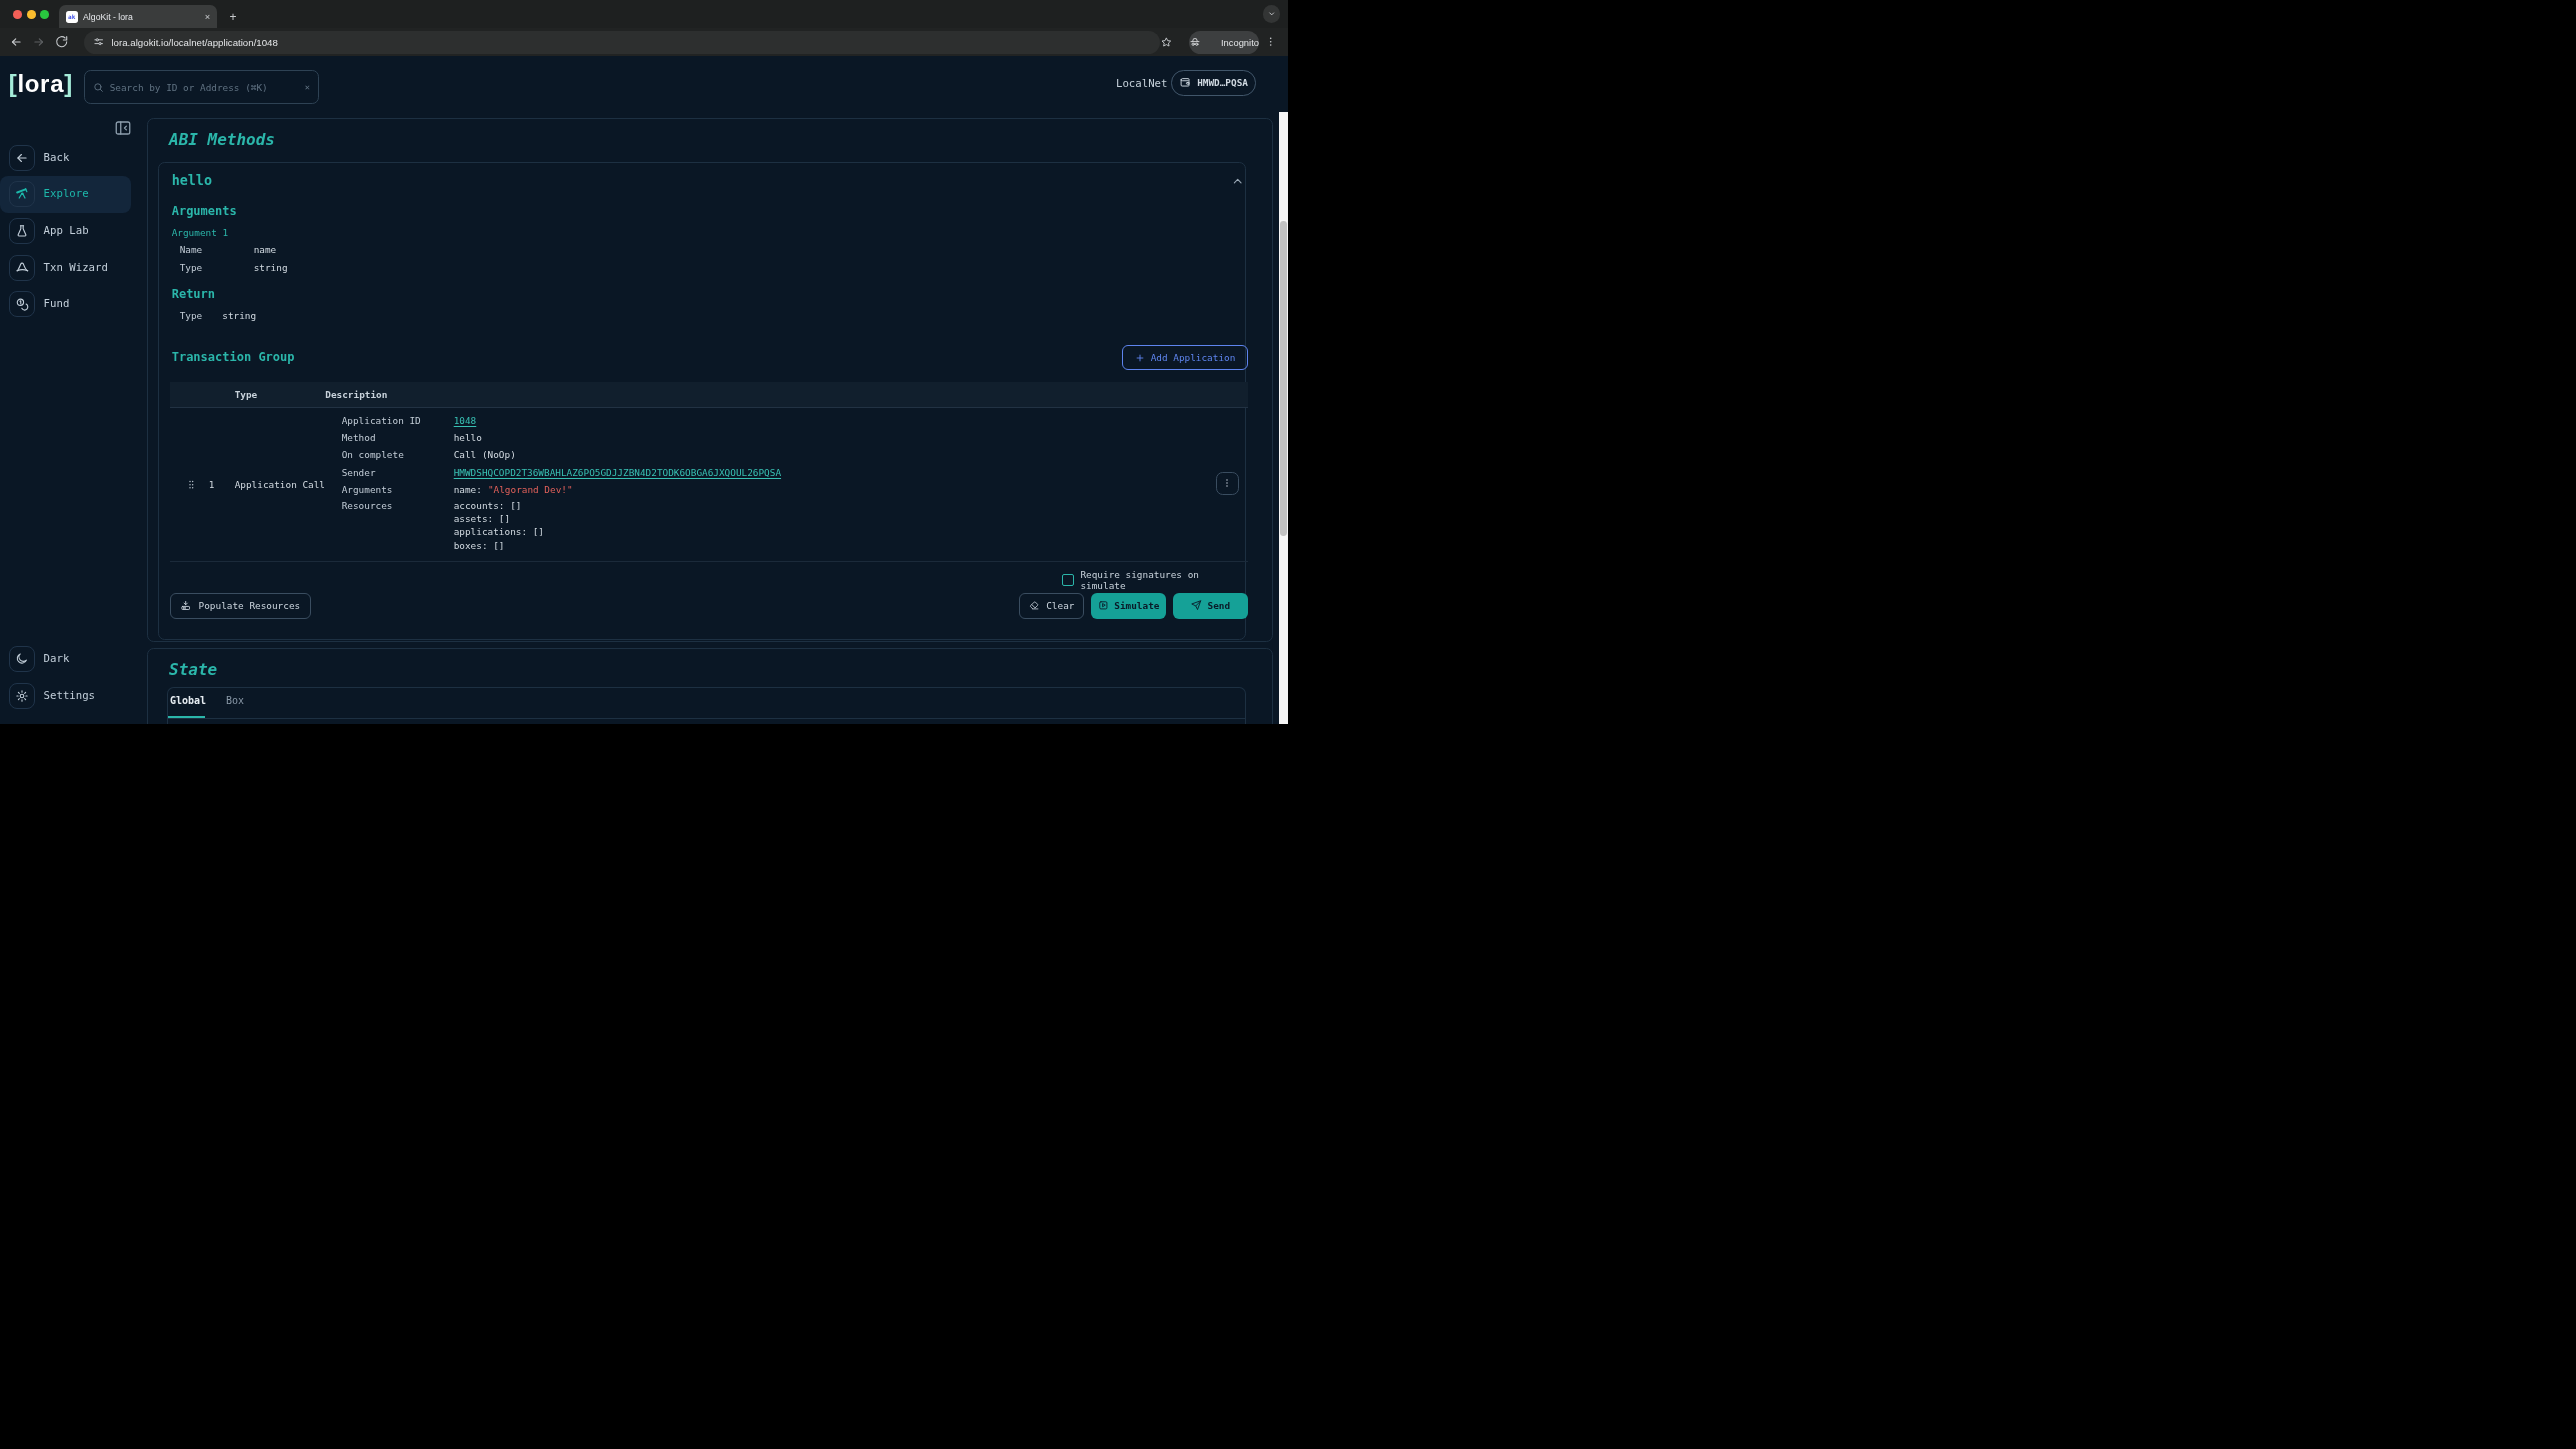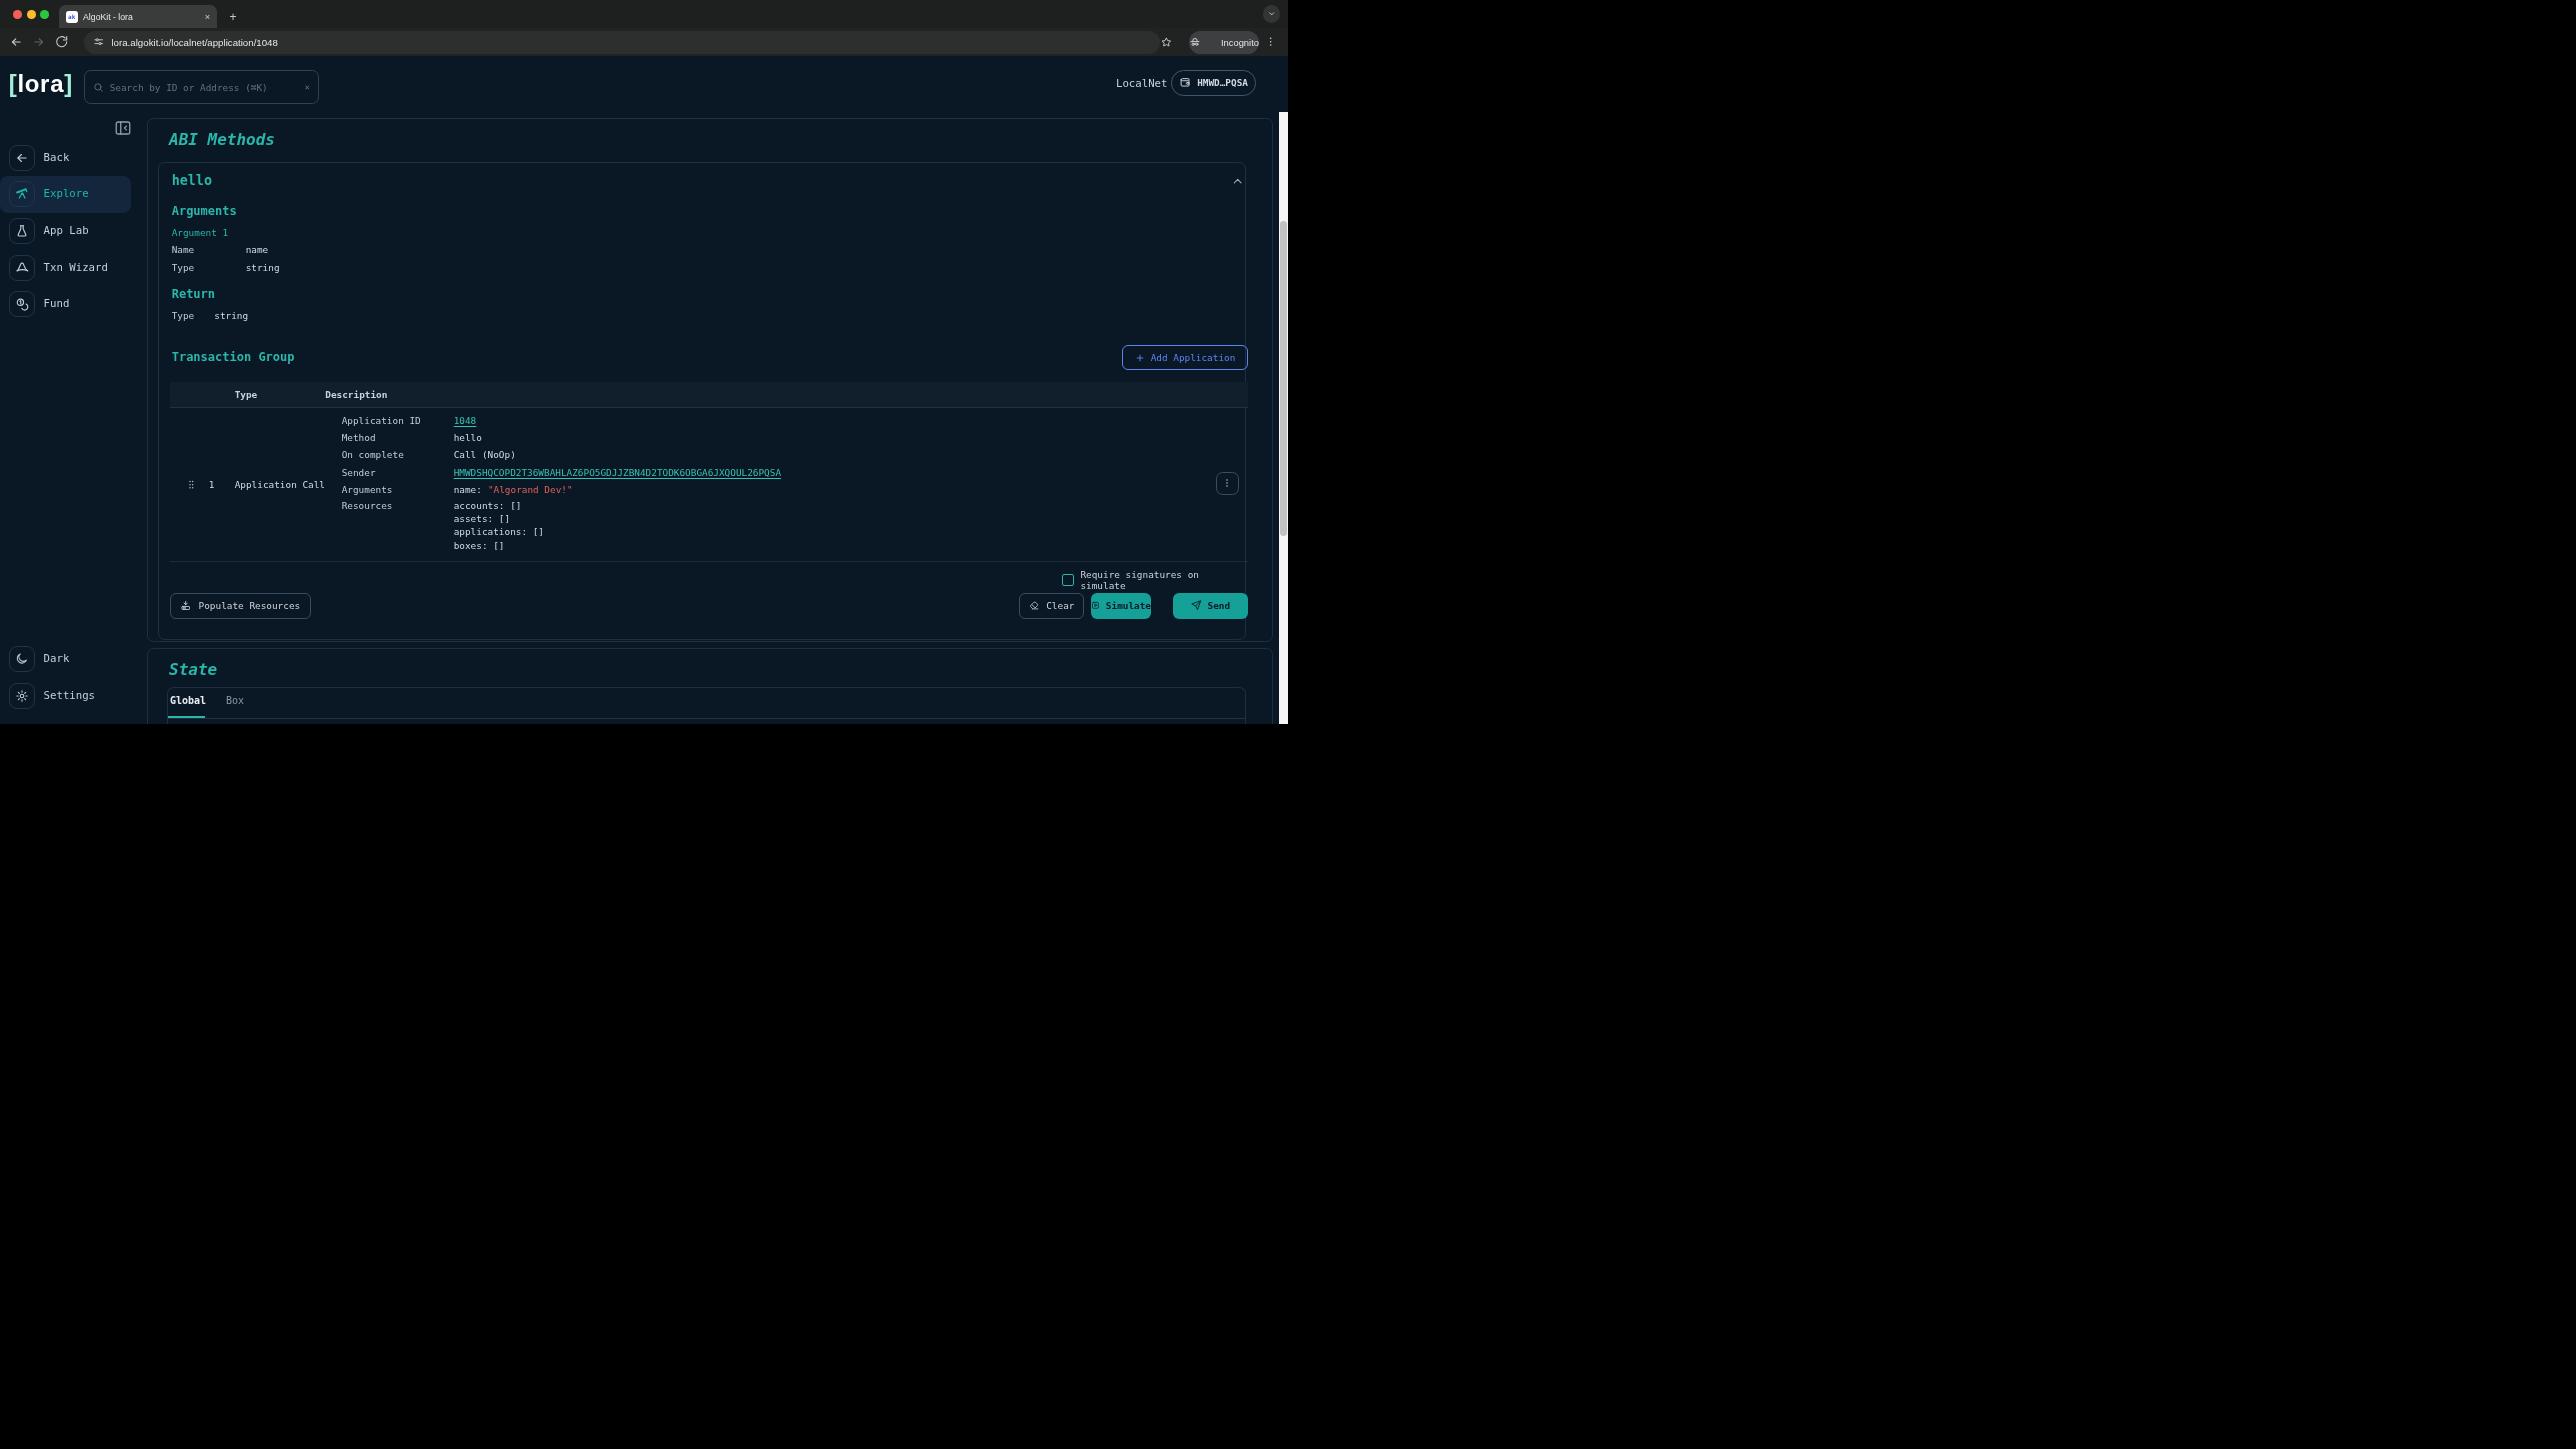--- a/index.html
+++ b/index.html
@@ -44,21 +44,21 @@
   .ibox { width:25.5px; height:25.5px; border:0.7px solid #20344a; border-radius:8px; display:flex; align-items:center; justify-content:center; color:#c3cfda; flex:none; }
   .slabel { font-size:10.7px; color:#c3cfda; }
   #active-item-bg { position:absolute; left:0; top:120px; width:131px; height:37px; background:#13263b; border-radius:8px; }
 
   
   .card { position:absolute; border:0.7px solid #1d3042; border-radius:6.7px; }
   .h-xl { font-size:16px; font-weight:bold;font-style:italic; }
   .h-lg { font-size:13.4px; font-weight:bold; }
   .h-md { font-size:12px; font-weight:bold; }
 
-  .kvrow { position:absolute; display:flex; font-size:9.4px; }
+  .kvrow { position:absolute; display:flex; font-size:9.4px;margin-left:8px; }
   .kvlabel { color:#c2ccd6; }
   .kvval { color:#d3dbe2; }
 
   
   #tgtable { position:absolute; left:10.7px; top:219px; width:1078px; }
   #tghead { height:25.5px; background:#111f2d; border-bottom:0.7px solid #223243; display:flex; align-items:center; font-size:9.4px; font-weight:bold; color:#c9d3dc; }
   #tgbody { position:relative; height:154px; border-bottom:0.7px solid #1b2a3a; }
   .drow { display:flex; height:17.4px; align-items:center; font-size:9.4px; }
   .rrow { display:flex; height:13.4px; align-items:center; font-size:9.4px; }
   .dlabel { width:112px; color:#c2ccd6; flex:none; }
@@ -376,21 +376,21 @@
         <span>Populate Resources</span>
       </div>
       <div class="btn-outline abs" style="left:860px; top:430px; width:65px; height:25.5px;">
         <svg width="10.7" height="10.7" viewBox="0 0 24 24" fill="none" stroke="#ccd5de" stroke-width="1.8" stroke-linecap="round" stroke-linejoin="round">
             <path d="M8.5 20 3.7 15.2a1.8 1.8 0 0 1 0-2.5l8-8a1.8 1.8 0 0 1 2.5 0l5 5a1.8 1.8 0 0 1 0 2.5L13.5 18"></path>
             <path d="M6.5 10.5l7 7"></path>
             <path d="M8.5 20H20"></path>
           </svg>
         <span>Clear</span>
       </div>
-      <div class="btn-teal abs" style="left:932px; top:430px; width:60px; height:25.5px;">
+      <div class="btn-teal abs" style="left:932px; top:430px; width:75px; height:25.5px;">
         <svg width="10.7" height="10.7" viewBox="0 0 24 24" fill="none" stroke="#0a1a28" stroke-width="2" stroke-linecap="round" stroke-linejoin="round">
             <rect x="4" y="4" width="16" height="16" rx="2.5"></rect>
             <path d="M10.3 8.8v6.4l5.2-3.2z"></path>
           </svg>
         <span>Simulate</span>
       </div>
       <div class="btn-teal abs" style="left:1014px; top:430px; width:75px; height:25.5px;">
         <svg width="10.7" height="10.7" viewBox="0 0 24 24" fill="none" stroke="#0a1a28" stroke-width="2" stroke-linecap="round" stroke-linejoin="round">
             <path d="M21.5 2.5 10.8 13.2"></path>
             <path d="M21.5 2.5l-6.8 19-4-8.2-8.2-4z"></path>

